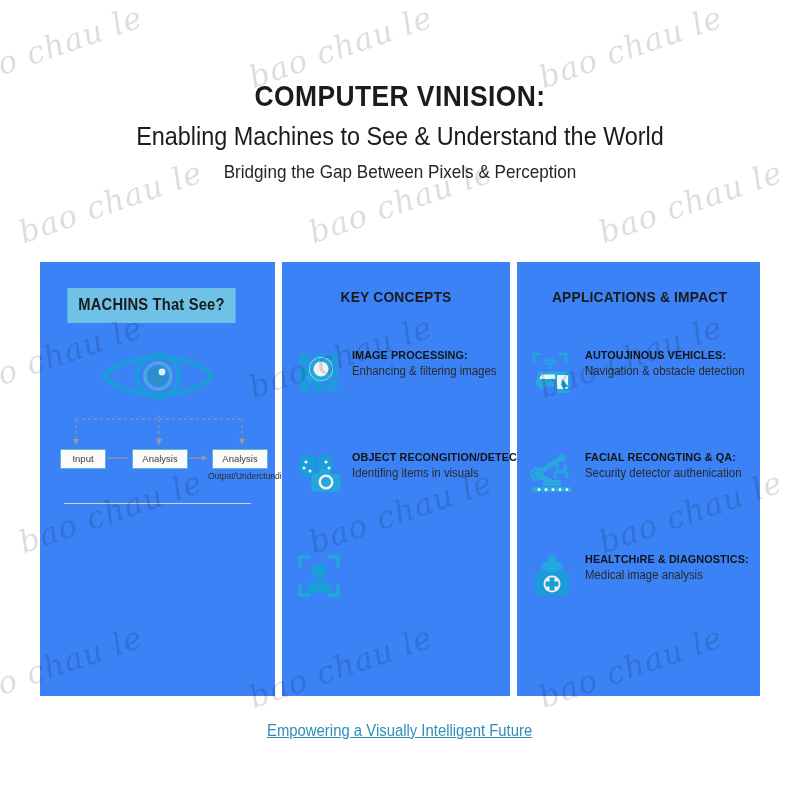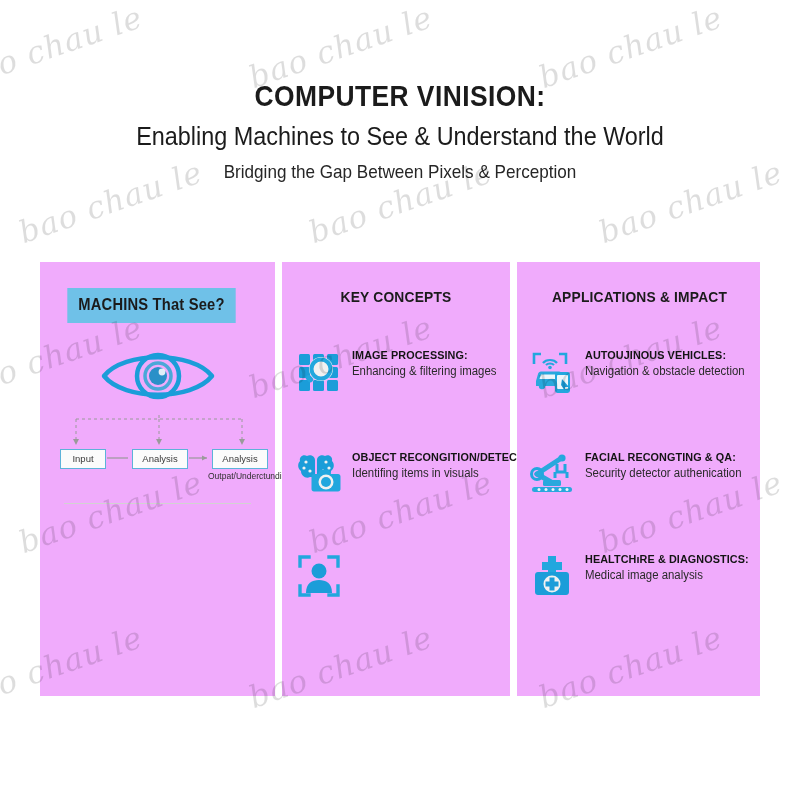--- a/index.html
+++ b/index.html
@@ -80,21 +80,21 @@
   #columns {
     position: absolute;
     left: 40px;
     top: 262px;
     width: 720px;
     height: 434px;
     display: flex;
     gap: 7px;
   }
   .panel {
-    background: #f0abfc;
+    background: #3b82f6;
     position: relative;
     box-sizing: border-box;
   }
   .panel.col1 { width: 238px; padding: 26px 20px 0 20px; }
   .panel.col2 { width: 228px; padding: 26px 14px 0 14px; }
   .panel.col3 { width: 243px; padding: 26px 10px 0 12px; }
 
   .col-title {
     font-family: "Liberation Sans Narrow", "Liberation Sans", sans-serif;
     font-weight: bold;
@@ -417,20 +417,23 @@
             <div class="feat-title">HEALTCHıRE &amp; DIAGNOSTICS:</div>
             <div class="feat-desc">Medical image analysis</div>
           </div>
         </div>
 
       </div>
     </div>
 
   </div>
 
+  <div id="footer">
+    <span id="footer-link">Empowering a Visually Intelligent Future</span>
+  </div>
 
 </div>
 
 <div id="watermark-layer">
     <div class="wm" style="left: -40px; top: 60px;">bao chau le</div>
     <div class="wm" style="left: 250px; top: 60px;">bao chau le</div>
     <div class="wm" style="left: 540px; top: 60px;">bao chau le</div>
     <div class="wm" style="left: 20px; top: 215px;">bao chau le</div>
     <div class="wm" style="left: 310px; top: 215px;">bao chau le</div>
     <div class="wm" style="left: 600px; top: 215px;">bao chau le</div>

